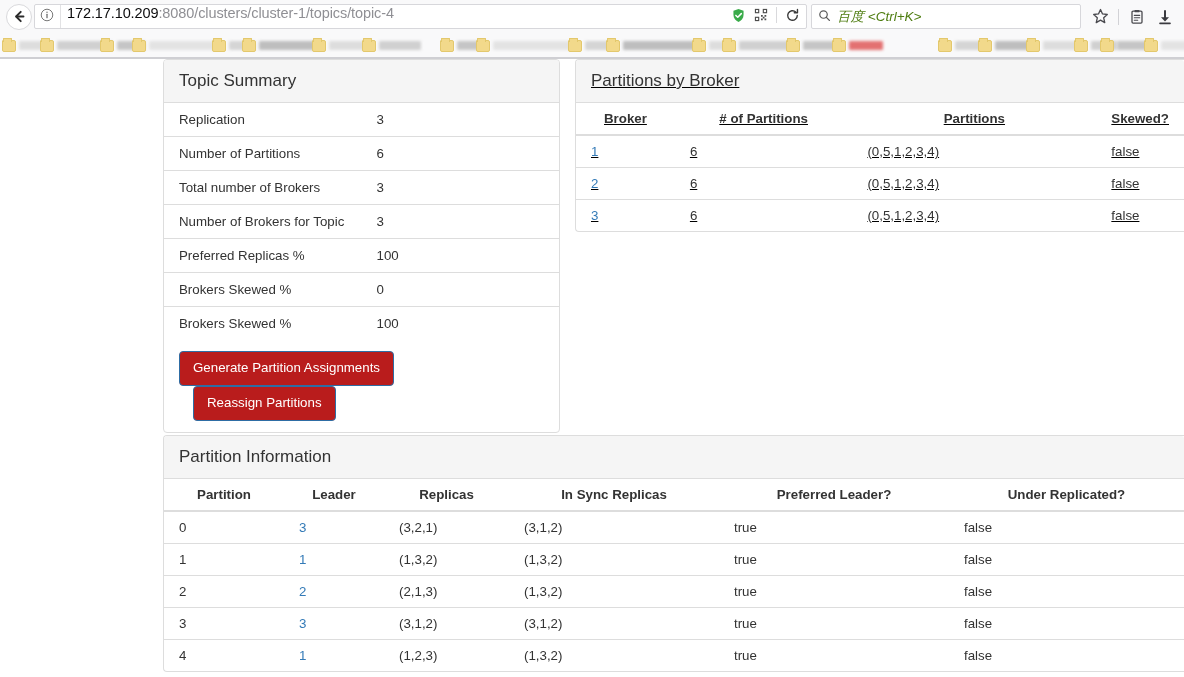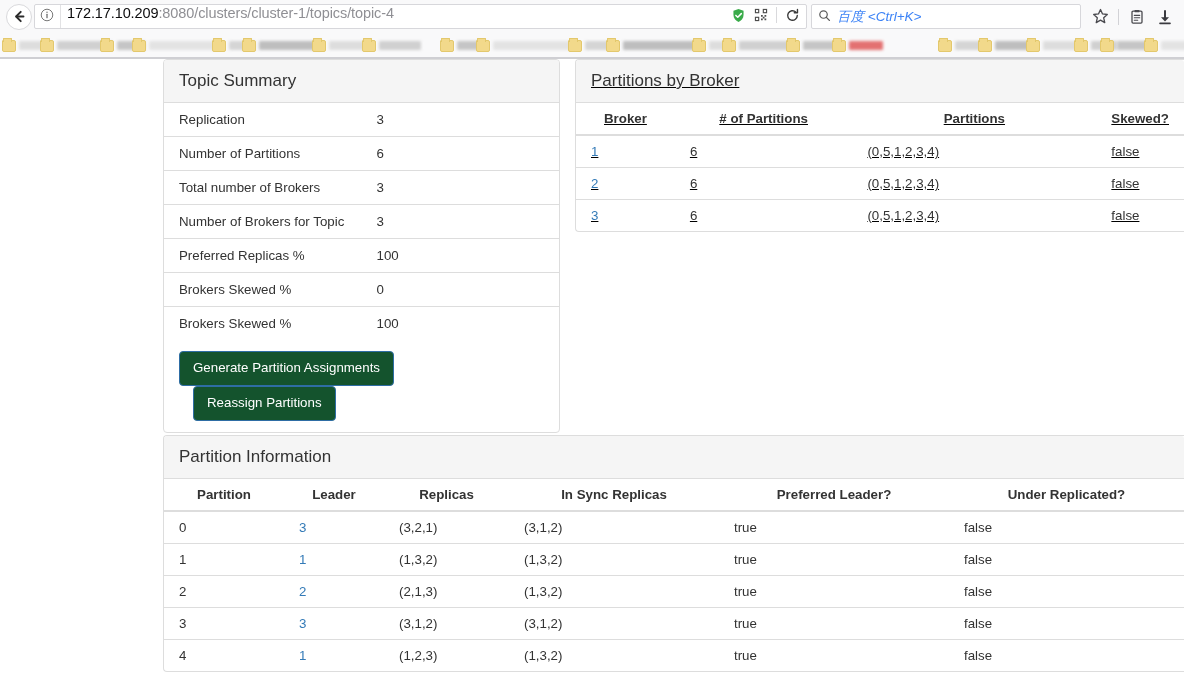--- a/index.html
+++ b/index.html
@@ -84,21 +84,21 @@
     background: #ffffff;
     border: 1px solid #d7d7db;
     border-radius: 2px;
     margin-right: 6px;
     padding: 0 6px;
   }
   #search-placeholder {
     margin-left: 6px;
     font-size: 13.5px;
     font-style: italic;
-    color: #3b82f6;
+    color: #4d7c0f;
     white-space: nowrap;
   }
   #toolbar-right {
     display: flex;
     align-items: center;
     gap: 2px;
     flex: 0 0 auto;
   }
   .tb-icon { width: 26px; height: 26px; display:flex; align-items:center; justify-content:center; }
   .tb-sep { width:1px; height:16px; background:#d2d2d6; margin:0 3px; }
@@ -216,21 +216,21 @@
   table.summary td.lbl { width: 50%; }
 
   a.lnk {
     color: #337ab7;
     text-decoration: none;
     cursor: pointer;
   }
 
   .btn {
     display: inline-block;
-    background: #14532d;
+    background: #b91c1c;
     border: 1px solid #2e6da4;
     color: #ffffff;
     font-size: 13.3px;
     font-family: "Liberation Sans", sans-serif;
     padding: 7px 13px;
     border-radius: 4px;
     cursor: pointer;
     line-height: 1.42;
     text-align: center;
   }

